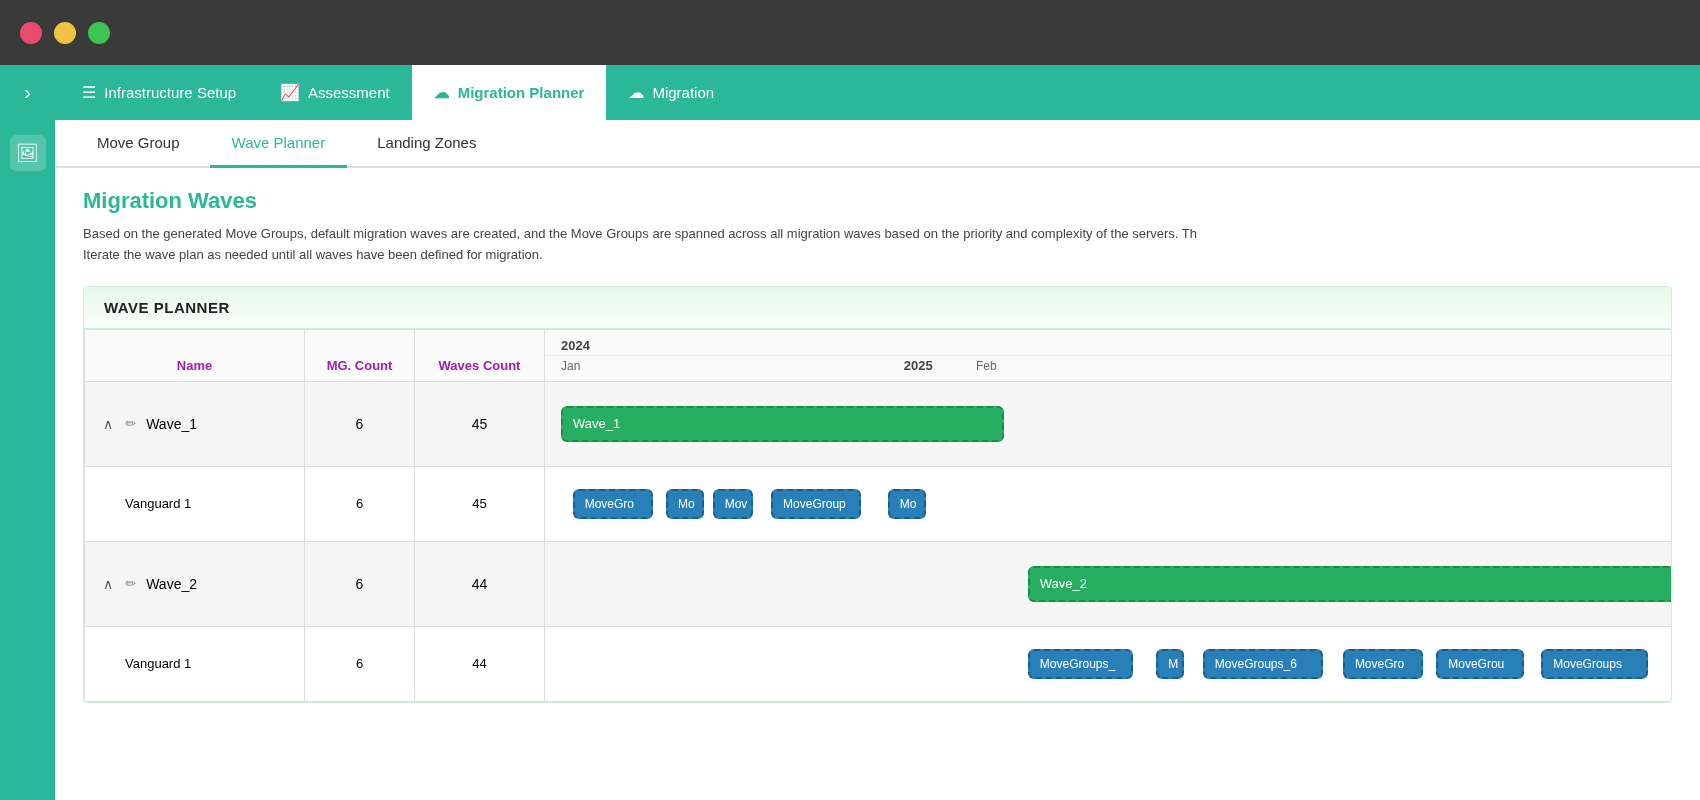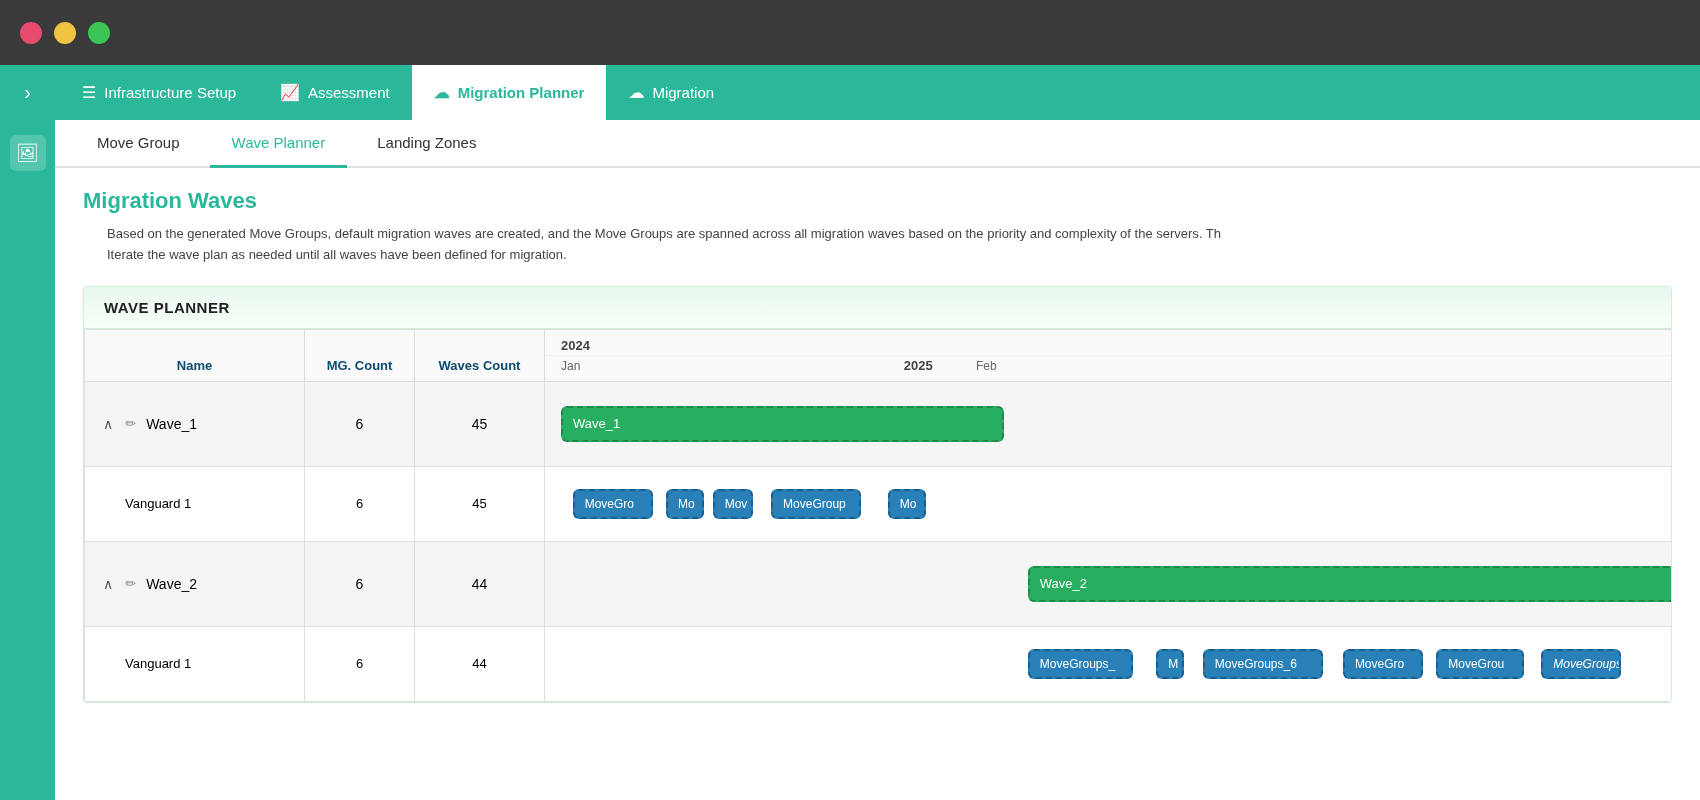--- a/index.html
+++ b/index.html
@@ -124,21 +124,20 @@
       font-size: 22px;
       font-weight: 700;
       margin-bottom: 10px;
     }
     .section-desc {
       font-size: 13px;
       color: #444;
       line-height: 1.6;
       margin-bottom: 20px;
       max-width: 1400px;
-      margin-left: 24px;
     }
 
     
     .wave-planner-box {
       background: linear-gradient(to bottom, #e8f8ef, #f8fff8);
       border: 1px solid #d0eed8;
       border-radius: 4px;
       overflow: hidden;
     }
     .wave-planner-header {
@@ -162,21 +161,21 @@
     }
     .col-name { width: 220px; min-width: 220px; }
     .col-mg { width: 110px; min-width: 110px; text-align: center; }
     .col-server { width: 130px; min-width: 130px; text-align: center; }
     .col-timeline { min-width: 1200px; }
 
     
     .year-row td {
       background: #fafafa;
       font-size: 13px;
-      color: #0c4a6e;
+      color: #a21caf;
       padding: 8px 16px;
       border-bottom: 1px solid #ddd;
       vertical-align: bottom;
     }
     .month-row td {
       background: #fafafa;
       font-size: 12px;
       color: #777;
       padding: 4px 16px 8px;
     }
@@ -395,21 +394,21 @@
                 <td style="padding-left: 40px;">Vanguard 1</td>
                 <td style="text-align: center;">6</td>
                 <td style="text-align: center;">44</td>
                 <td class="timeline-cell">
                   <div style="position: relative; width: 100%; height: 54px;">
                     <div class="gantt-bar blue" style="left: 40%; width: 105px;">MoveGroups_</div>
                     <div class="gantt-bar blue" style="left: 51%; width: 28px;">M</div>
                     <div class="gantt-bar blue" style="left: 55%; width: 120px;">MoveGroups_6</div>
                     <div class="gantt-bar blue" style="left: 67%; width: 80px;">MoveGro</div>
                     <div class="gantt-bar blue" style="left: 75%; width: 88px;">MoveGrou</div>
-                    <div class="gantt-bar blue" style="left: 84%; width: 80px; font-style: italic;">MoveGroups</div>
+                    <div class="gantt-bar blue" style="left: 84%; width: 107px;">MoveGroups</div>
                   </div>
                 </td>
               </tr>
             </tbody>
         </table>
       </div>
     </div>
   </div>
 </div>
 

